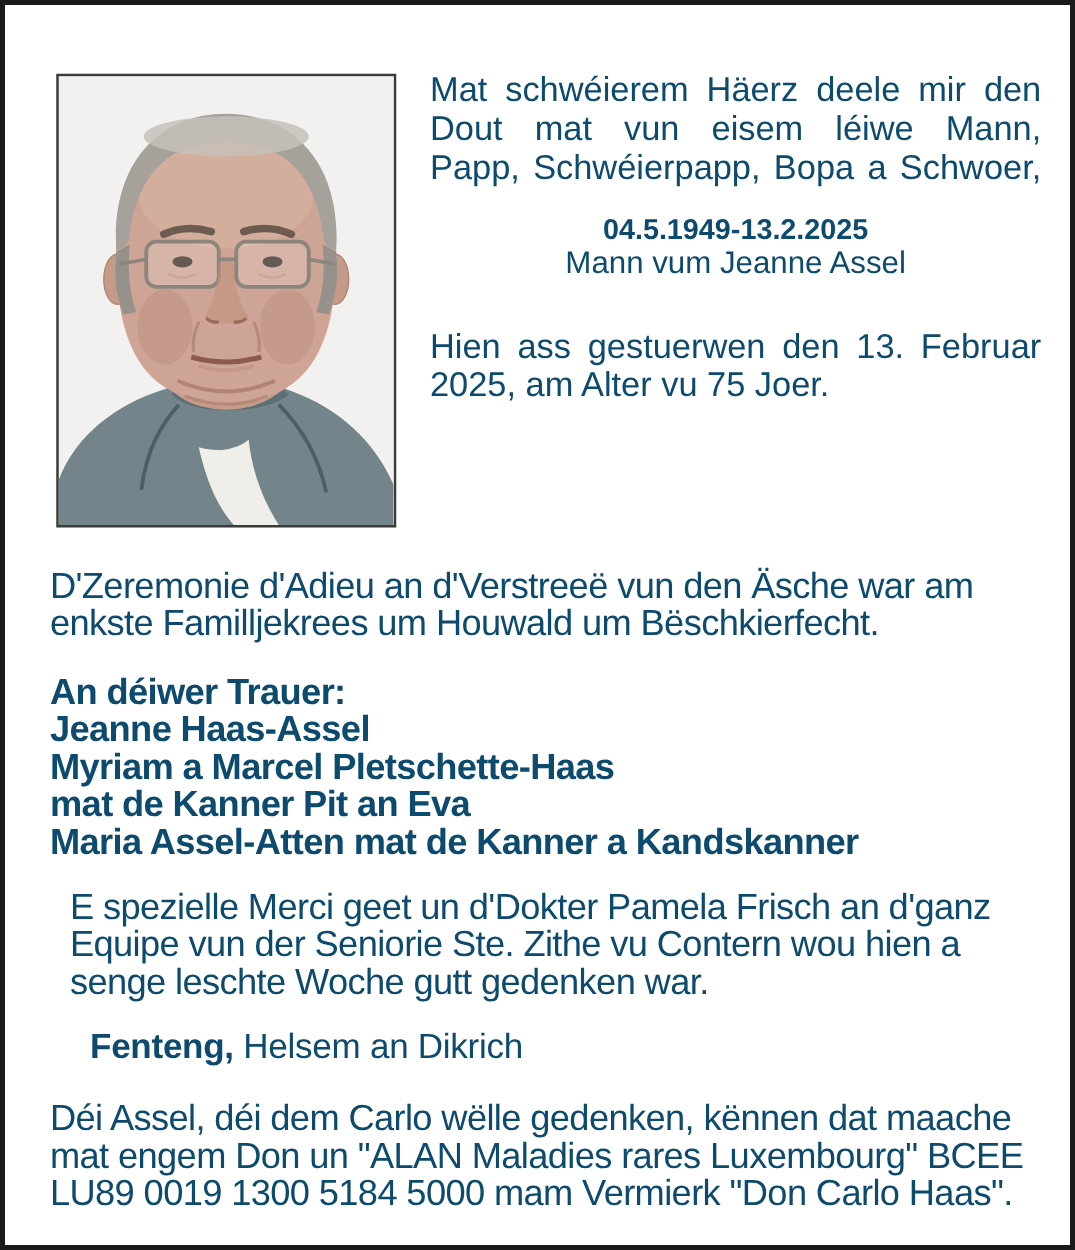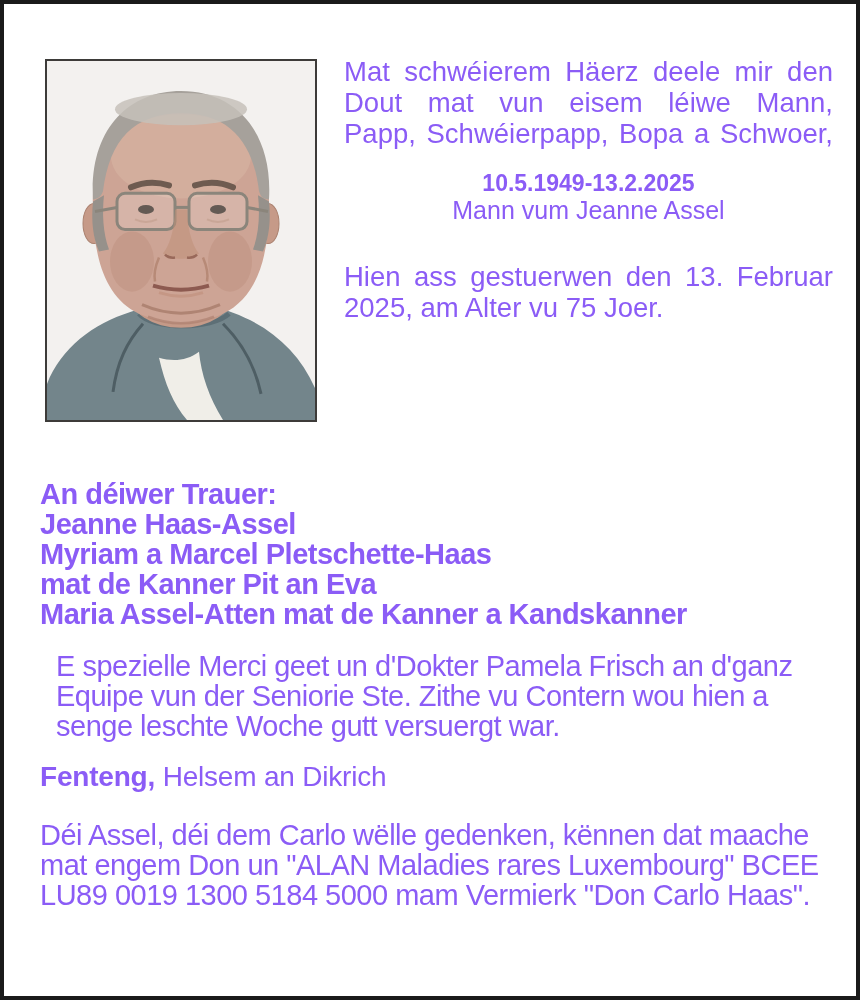--- a/index.html
+++ b/index.html
@@ -3,21 +3,21 @@
 <meta charset="utf-8">
 <style>
   html,body { margin:0; padding:0; background:#ffffff; }
   .page {
     position:relative;
     width:860px; height:1000px;
     box-sizing:border-box;
     background:#ffffff;
     border:4px solid #1a1a1a;
     font-family:"Liberation Sans", sans-serif;
-    color:#8b5cf6;
+    color:#0c4a6e;
     overflow:hidden;
   }
 
   
   .photo-frame {
     position:absolute; left:41px; top:55px;
     width:272px; height:363px;
     box-sizing:border-box;
     border:2px solid #3d3b39;
     background:#f3f1ef;
@@ -36,21 +36,21 @@
   }
   .dates { margin-top:21px; font-size:23px; font-weight:700; line-height:27px; text-align:center; }
   .relation { font-size:25px; line-height:27px; text-align:center; }
   .death-block { margin-top:37px; }
 
   
   .bodycol { position:absolute; left:36px; top:450px; width:794px; }
   .bline { font-size:29px; line-height:30px; letter-spacing:-0.5px; white-space:nowrap; }
   .gap-mourning { margin-top:25px;font-weight:bold; }
   .gap-thanks   { margin-top:22px;margin-left:16px; }
-  .gap-place    { margin-top:21px; }
+  .gap-place    { margin-top:21px;margin-left:32px; }
   .gap-donation { margin-top:28px; }
   .place-line { font-size:28px; line-height:30px; letter-spacing:-0.2px; white-space:nowrap; }
   .place-line .bold { font-weight:700; }
 </style>
 </head>
 <body>
 
 <div class="page">
 
   <div class="photo-frame">
@@ -131,44 +131,48 @@
     </svg>
   </div>
 
   <div class="rightcol">
     <div>
       <div class="iline jline">Mat schwéierem Häerz deele mir den</div>
       <div class="iline jline">Dout mat vun eisem léiwe Mann,</div>
       <div class="iline jline">Papp, Schwéierpapp, Bopa a Schwoer,</div>
     </div>
 
-    <div class="dates">10.5.1949-13.2.2025</div>
+    <div class="dates">04.5.1949-13.2.2025</div>
     <div class="relation">Mann vum Jeanne Assel</div>
 
     <div class="death-block">
       <div class="iline jline">Hien ass gestuerwen den 13. Februar</div>
       <div class="iline">2025, am Alter vu 75 Joer.</div>
     </div>
   </div>
 
   <div class="bodycol">
 
+    <div>
+      <div class="bline">D'Zeremonie d'Adieu an d'Verstreeë vun den Äsche war am</div>
+      <div class="bline">enkste Familljekrees um Houwald um Bëschkierfecht.</div>
+    </div>
 
     <div class="gap-mourning">
       <div class="bline">An déiwer Trauer:</div>
       <div class="bline">Jeanne Haas-Assel</div>
       <div class="bline">Myriam a Marcel Pletschette-Haas</div>
       <div class="bline">mat de Kanner Pit an Eva</div>
       <div class="bline">Maria Assel-Atten mat de Kanner a Kandskanner</div>
     </div>
 
     <div class="gap-thanks">
       <div class="bline">E spezielle Merci geet un d'Dokter Pamela Frisch an d'ganz</div>
       <div class="bline">Equipe vun der Seniorie Ste. Zithe vu Contern wou hien a</div>
-      <div class="bline">senge leschte Woche gutt versuergt war.</div>
+      <div class="bline">senge leschte Woche gutt gedenken war.</div>
     </div>
 
     <div class="gap-place place-line">
       <span class="bold">Fenteng,</span><span> Helsem an Dikrich</span>
     </div>
 
     <div class="gap-donation">
       <div class="bline">Déi Assel, déi dem Carlo wëlle gedenken, kënnen dat maache</div>
       <div class="bline">mat engem Don un "ALAN Maladies rares Luxembourg" BCEE</div>
       <div class="bline">LU89 0019 1300 5184 5000 mam Vermierk "Don Carlo Haas".</div>

